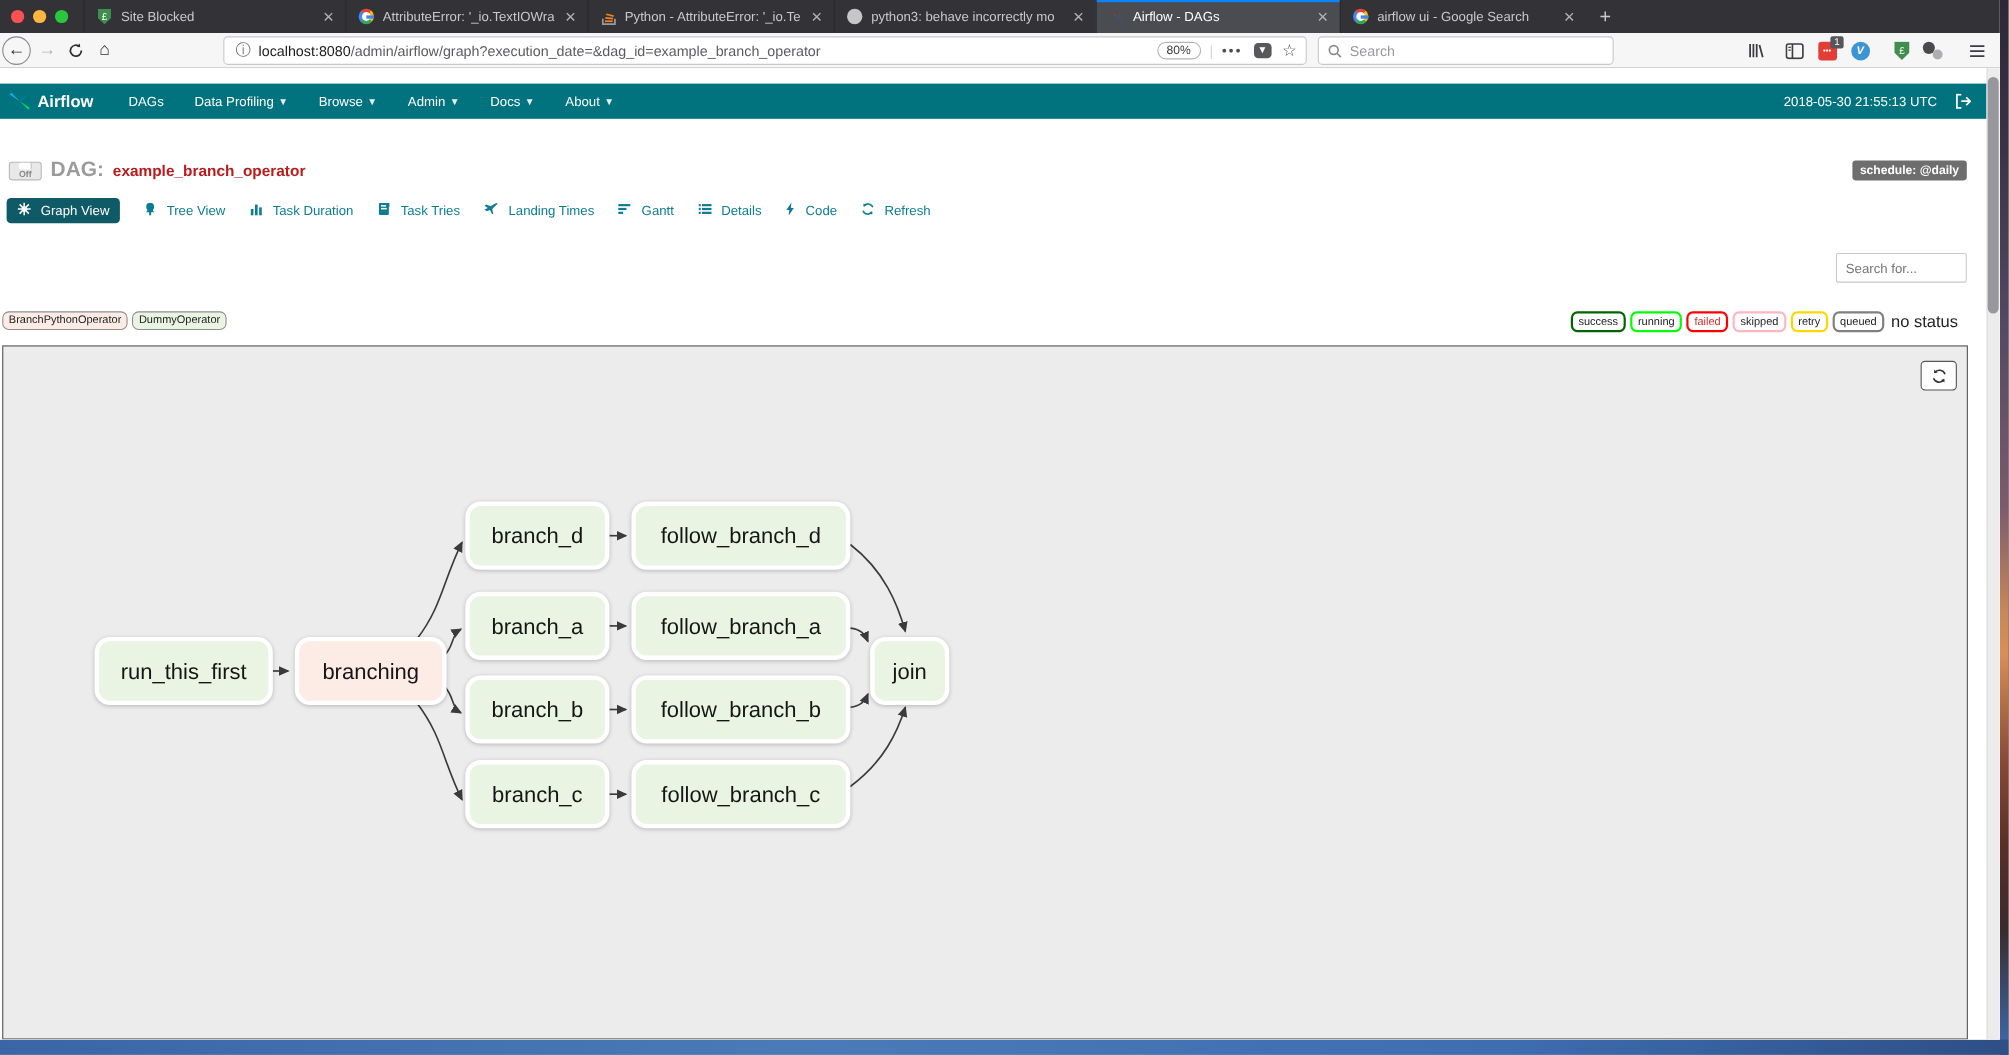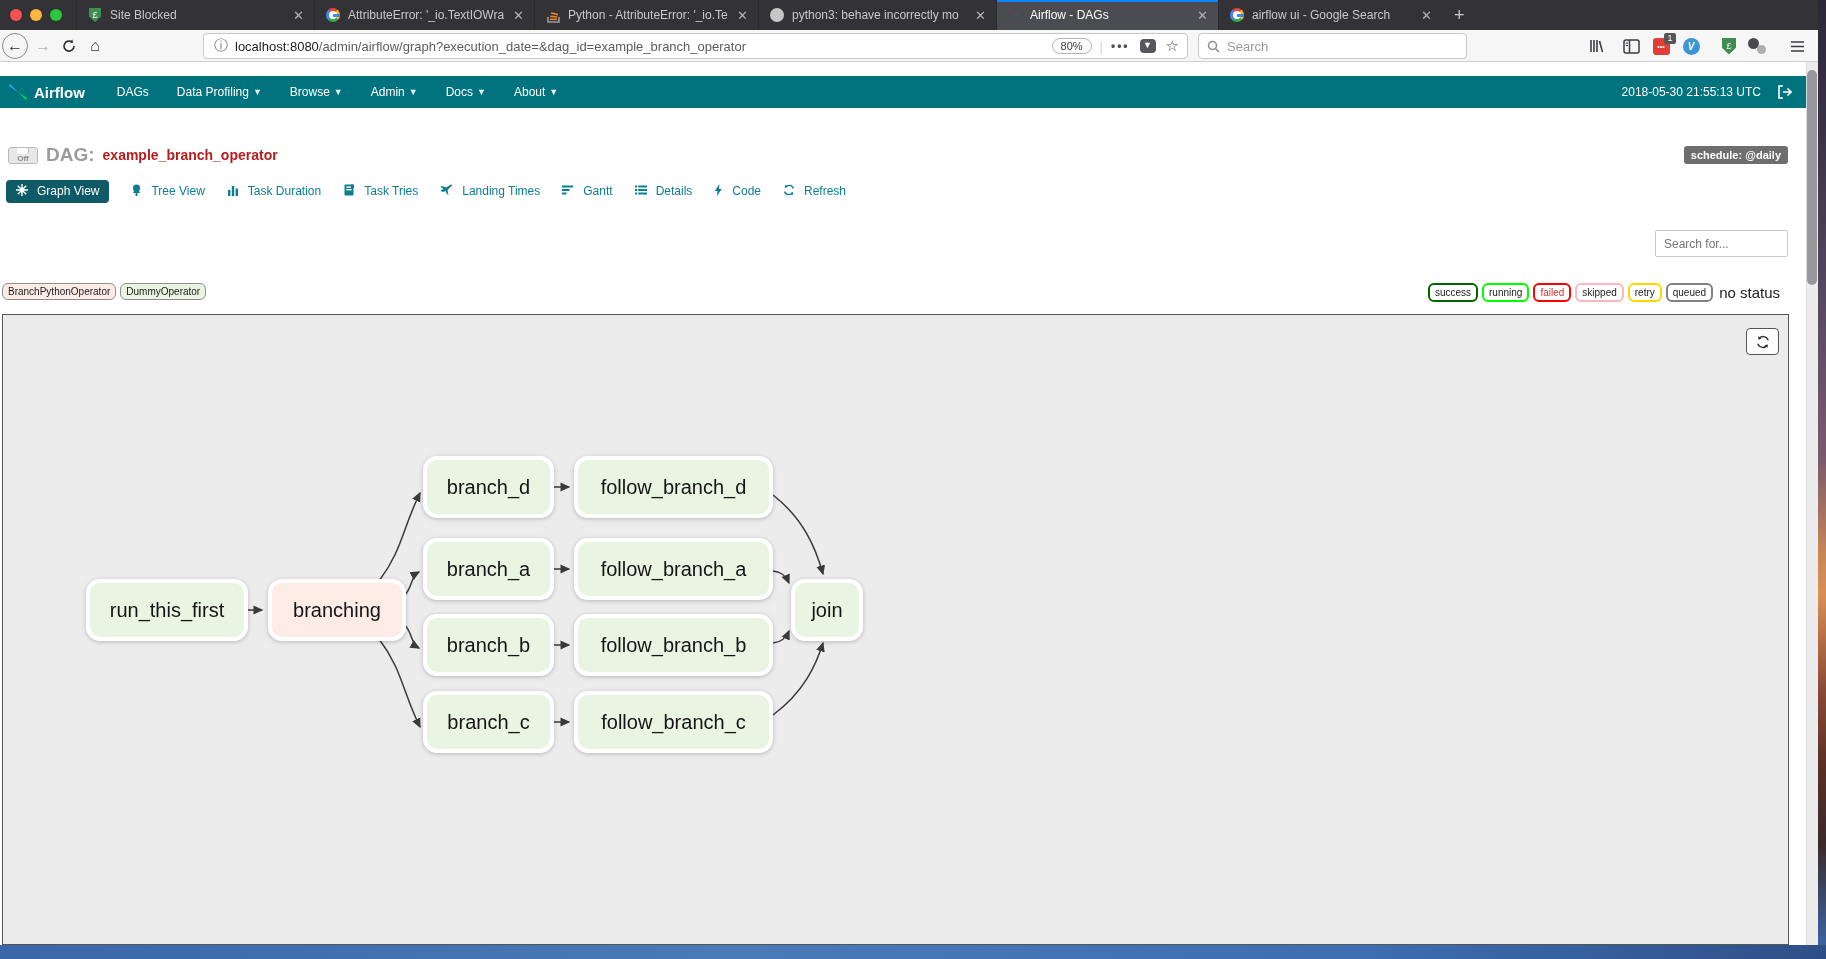--- a/index.html
+++ b/index.html
@@ -98,21 +98,21 @@
   .controls{position:absolute;left:6px;top:170px;display:flex;align-items:center;gap:8px;font-size:12px;color:#333;}
   .none-badge{background:#9fd4de;color:#fff;font-size:10px;font-weight:bold;border-radius:3px;padding:3px 6px;}
   .sel{height:24px;background:#fff;border:1px solid #a9a9ad;border-radius:3px;display:flex;align-items:center;
     padding:0 6px;color:#333;position:relative;}
   .sel .cv{margin-right:14px;}
   .sel::after{content:"";position:absolute;right:6px;top:9px;border:4px solid transparent;border-top-color:#666;}
   .sel.run{width:42px;}
   .sel.layout{width:108px;}
   .go-btn{height:26px;border:1px solid #bfbfbf;border-radius:4px;background:#fff;color:#333;font-size:12px;padding:0 10px;
     display:flex;align-items:center;}
-  .page-search{position:absolute;right:30px;top:168px;width:133px;height:27px;border:1px solid #c9c9c9;border-radius:2px;
+  .page-search{position:absolute;right:30px;top:168px;width:119px;height:27px;border:1px solid #c9c9c9;border-radius:2px;
     font-size:12px;color:#999;padding:0 8px;background:#fff;}
 
   
   .op-legend{position:absolute;left:2px;top:221px;display:flex;gap:4px;}
   .op-pill{border:1px solid #8f8f8f;border-radius:6px;font-size:10px;color:#222;padding:2px 5px;}
   .status-legend{position:absolute;right:38px;top:221px;display:flex;gap:4px;align-items:center;}
   .st-pill{border-radius:6px;font-size:10px;padding:2px 5px;border:2px solid transparent;background:#fff;color:#222;}
   .st-plain{font-size:15px;color:#222;margin-left:2px;}
 
   

